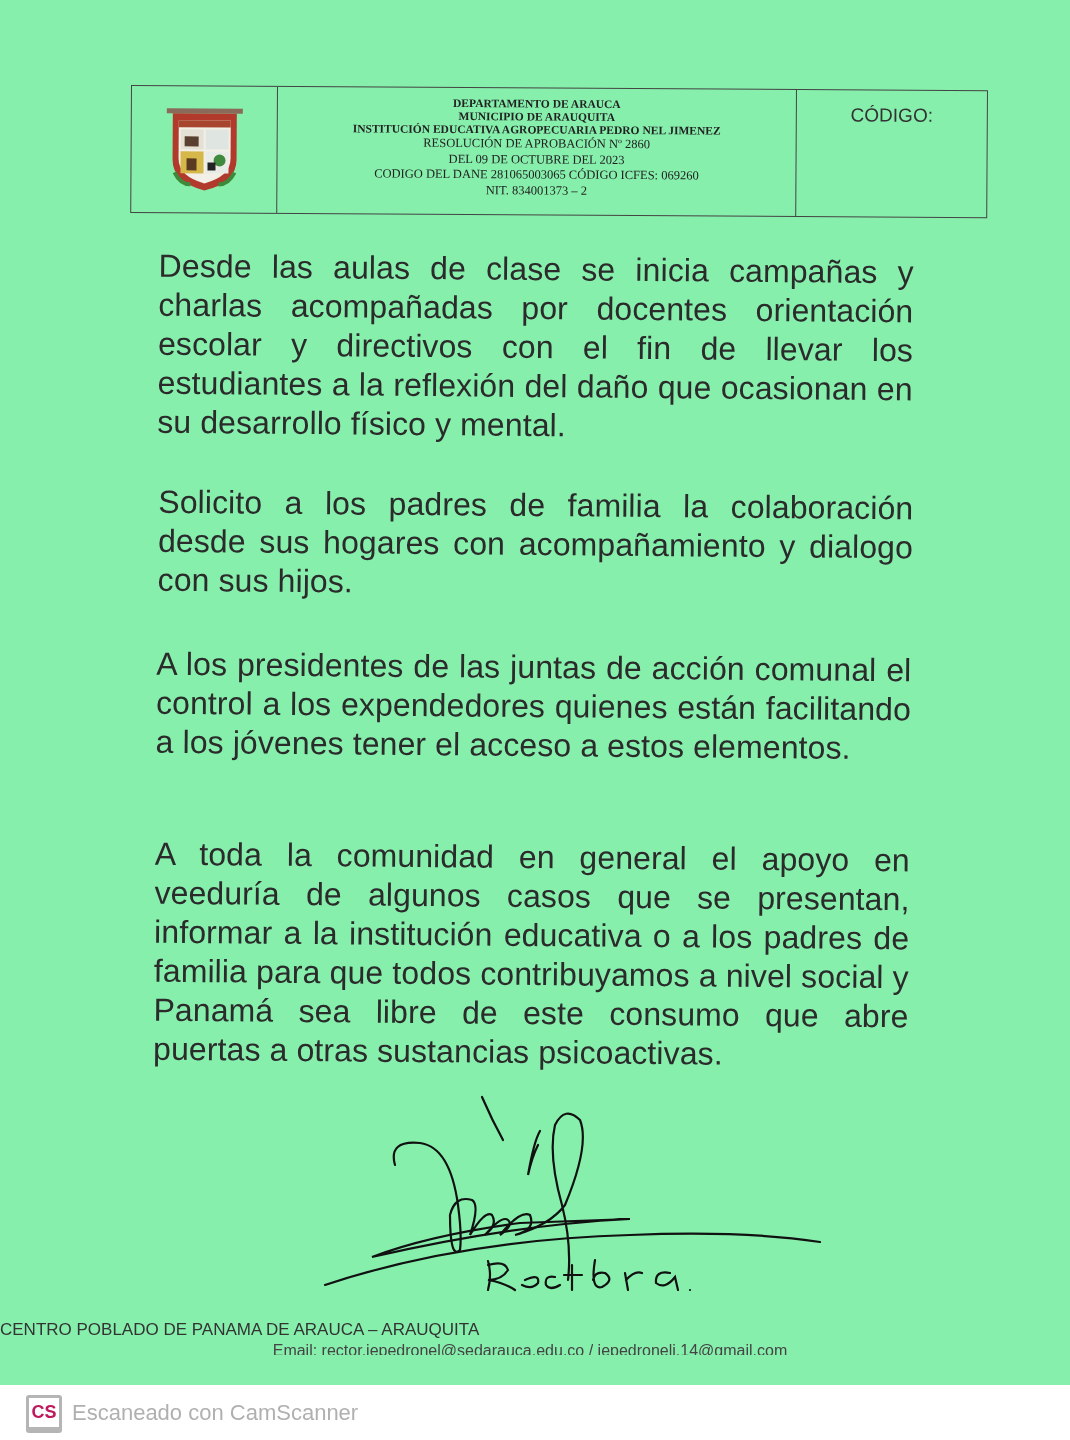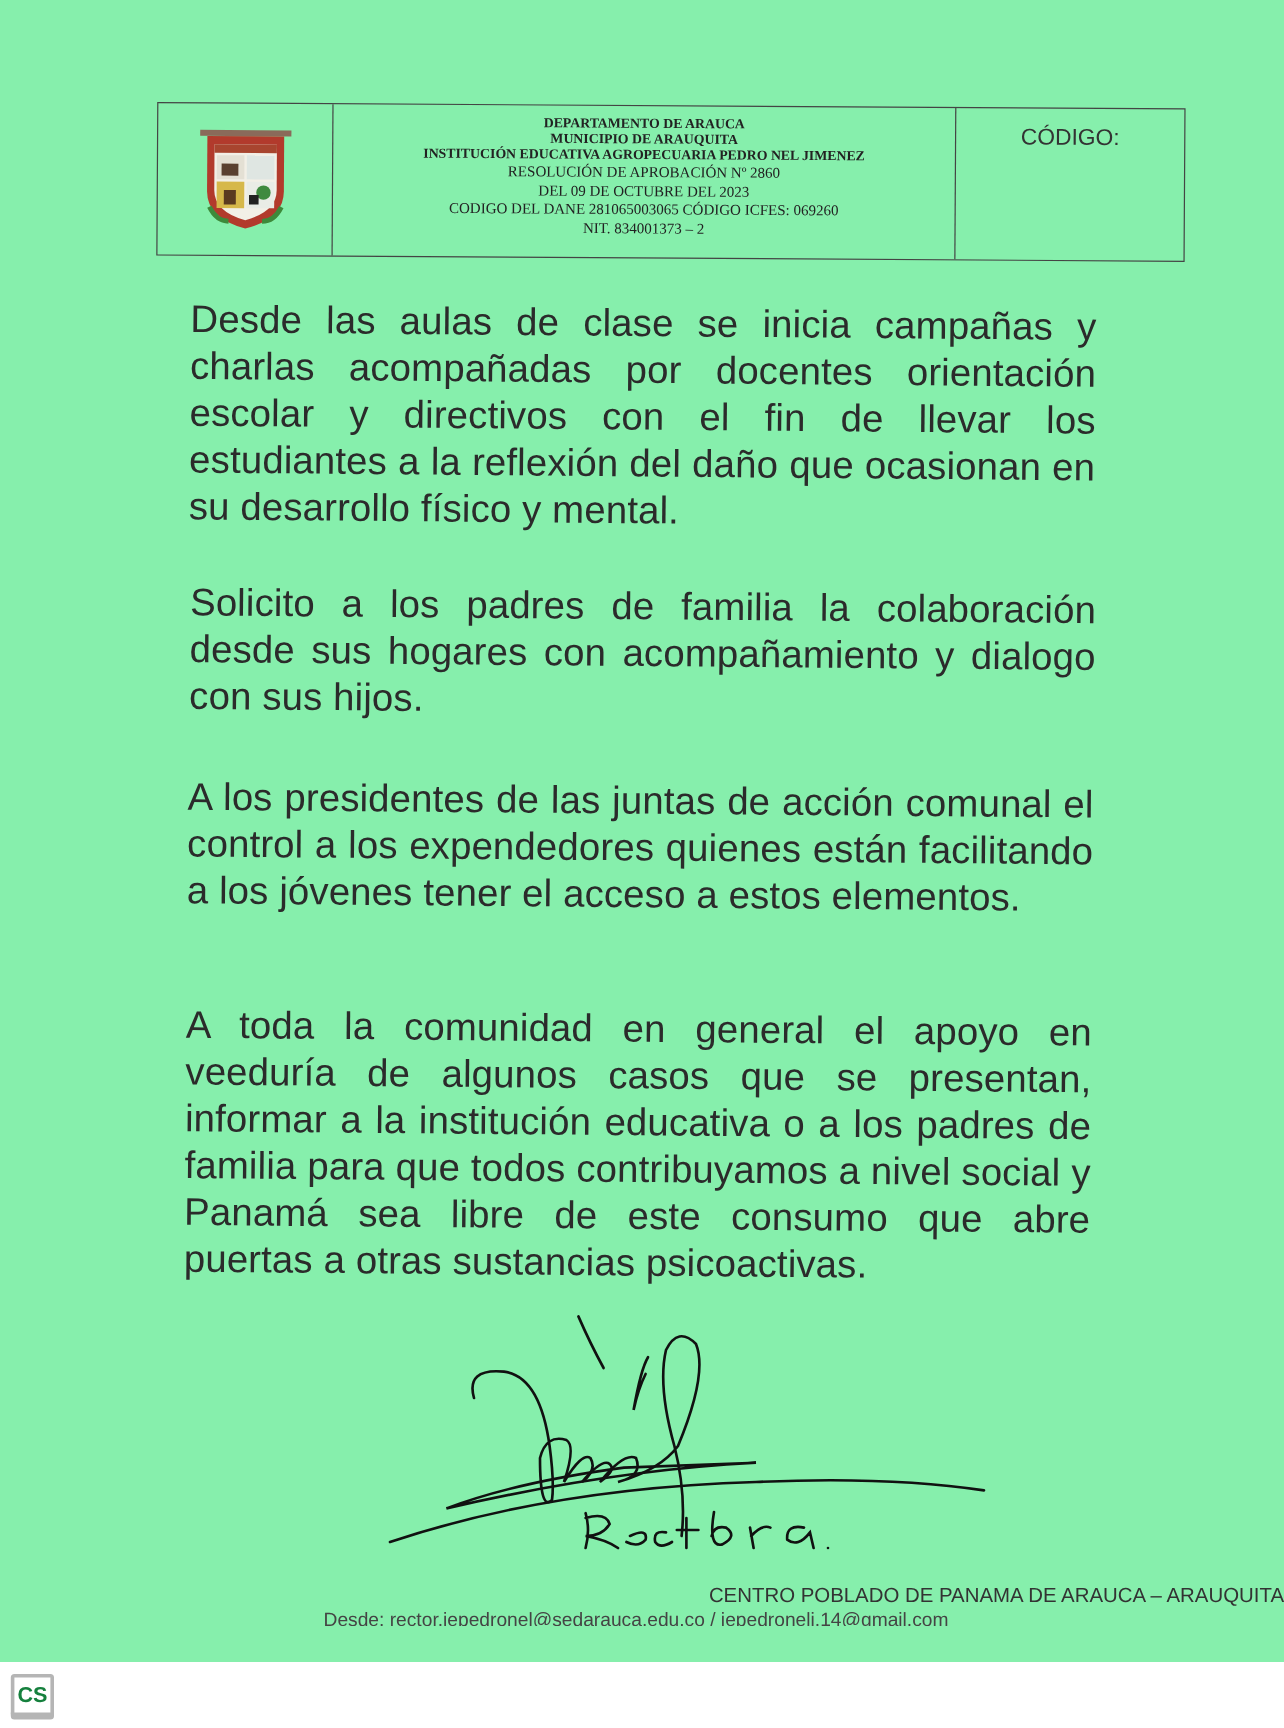--- a/index.html
+++ b/index.html
@@ -33,36 +33,36 @@
       position: absolute; left: 158px; width: 755px; font-size: 32px; line-height: 39px;
       text-align: justify; color: #2b2b2b; letter-spacing: 0.1px;
     }
     .para { margin: 0; }
     .p1 { top: 250px; transform: rotate(0.5deg); }
     .p2 { top: 486px; transform: rotate(0.5deg); }
     .p3 { top: 648px; transform: rotate(0.5deg); left: 156px; }
     .p4 { top: 838px; transform: rotate(0.5deg); left: 154px; }
     .signature { position: absolute; left: 310px; top: 1085px; width: 540px; height: 215px; }
     .footer-line1 {
-      position: absolute; left: 0; width: 1070px; top: 1320px; text-align: right;
+      position: absolute; left: 0; width: 1070px; top: 1320px; text-align: left;
       font-size: 17px; color: #333; padding-left: 0;
     }
     .footer-line1 span { margin-left: 0; }
     .footer-line2 {
       position: absolute; left: 250px; top: 1340px; width: 560px; height: 15px; overflow: hidden;
       font-size: 16px; line-height: 22px; color: #444; text-align: center;
     }
     .cs-bar {
       position: absolute; left: 0; top: 1385px; width: 1070px; height: 55px; background: #ffffff;
       display: flex; align-items: center;
     }
     .cs-logo {
-      margin-left: 9px; width: 36px; height: 36px; border: 3px solid #b5b5b5; border-radius: 3px;
+      margin-left: 26px; width: 36px; height: 36px; border: 3px solid #b5b5b5; border-radius: 3px;
       box-sizing: border-box; display: flex; align-items: center; justify-content: center;
-      font-weight: bold; font-size: 18px; color: #15803d; position: relative;
+      font-weight: bold; font-size: 18px; color: #be185d; position: relative;
     }
     .cs-logo::after {
       content: ""; position: absolute; left: -3px; right: -3px; bottom: -5px; height: 6px; background: #b5b5b5; border-radius: 0 0 3px 3px;
     }
     .cs-text { margin-left: 10px; font-size: 22px; color: #b0b0b0; }
   </style>
 </head>
 <body>
 
 <div class="page">
@@ -111,18 +111,19 @@
     <path d="M85 80 Q78 55 110 58 Q140 62 148 120 Q152 150 150 165 Q140 175 140 130 Q145 110 162 115 Q170 120 160 150 Q175 125 182 130 Q188 140 175 150 Q192 130 198 135 Q204 140 190 150 Q210 125 220 130 Q226 145 205 150 Q240 140 255 120 Q280 60 270 35 Q255 20 245 40 Q238 70 252 120 Q262 160 258 195"></path>
     <path d="M62 172 Q200 140 320 134 L210 138 Q120 150 62 172 Z"></path>
     <path d="M15 200 Q150 155 320 150 Q430 145 510 157"></path>
     <path d="M178 176 Q182 190 178 205 M178 180 Q195 175 198 185 Q192 195 178 195 Q195 198 205 205"></path>
     <path d="M215 195 Q230 188 228 198 Q222 205 212 200 M245 192 Q234 190 236 200 Q240 206 250 200 M262 180 L262 205 M254 190 L272 190 M285 175 Q280 205 292 202 Q305 195 295 188 Q285 186 283 195 M315 188 Q318 205 318 205 M316 195 Q325 185 332 188 M360 188 Q345 185 346 198 Q355 205 365 192 L368 205 M380 205 L380 205"></path>
   </svg>
 
   <div class="footer-line1">
     <span>CENTRO POBLADO DE PANAMA DE ARAUCA – ARAUQUITA</span>
   </div>
-  <div class="footer-line2">Desde: rector.iepedronel@sedarauca.edu.co / iepedroneli.14@gmail.com</div>
+  <div class="footer-line2">Email: rector.iepedronel@sedarauca.edu.co / iepedroneli.14@gmail.com</div>
 </div>
 
 <div class="cs-bar">
   <div class="cs-logo">CS</div>
+  <div class="cs-text">Escaneado con CamScanner</div>
 </div>
 
 </body></html>

